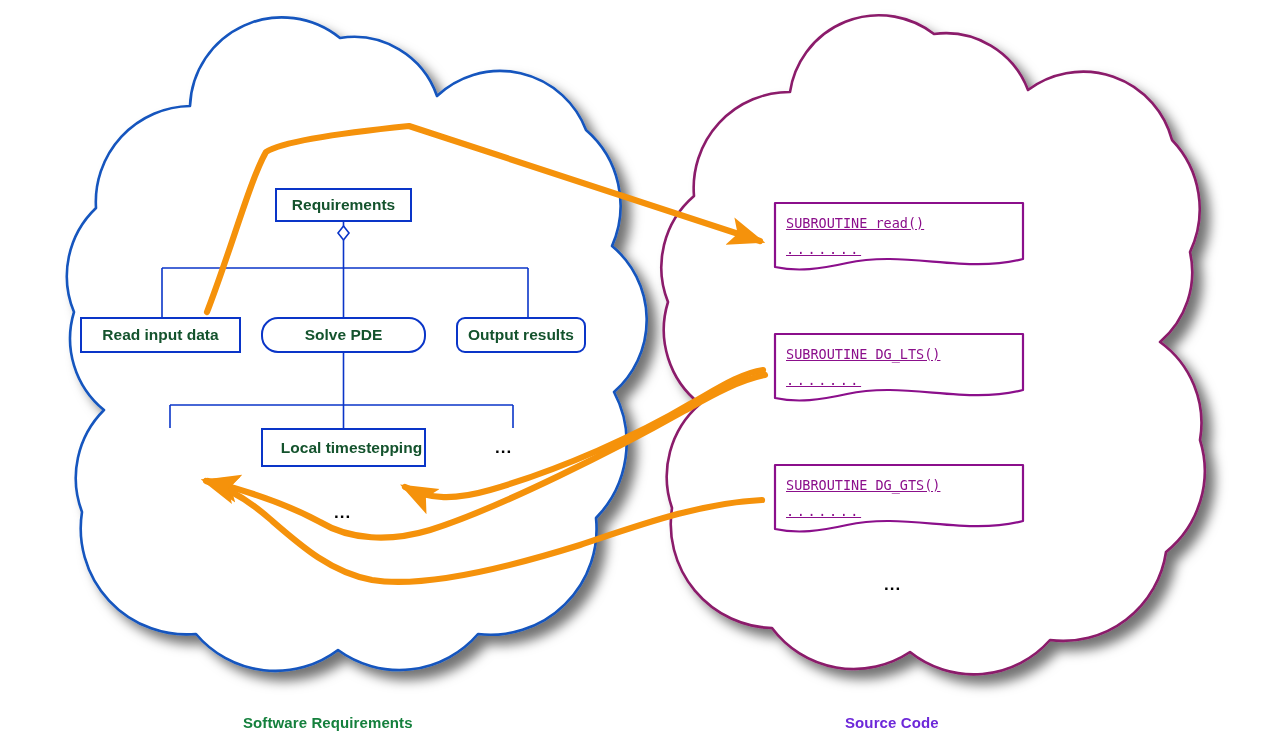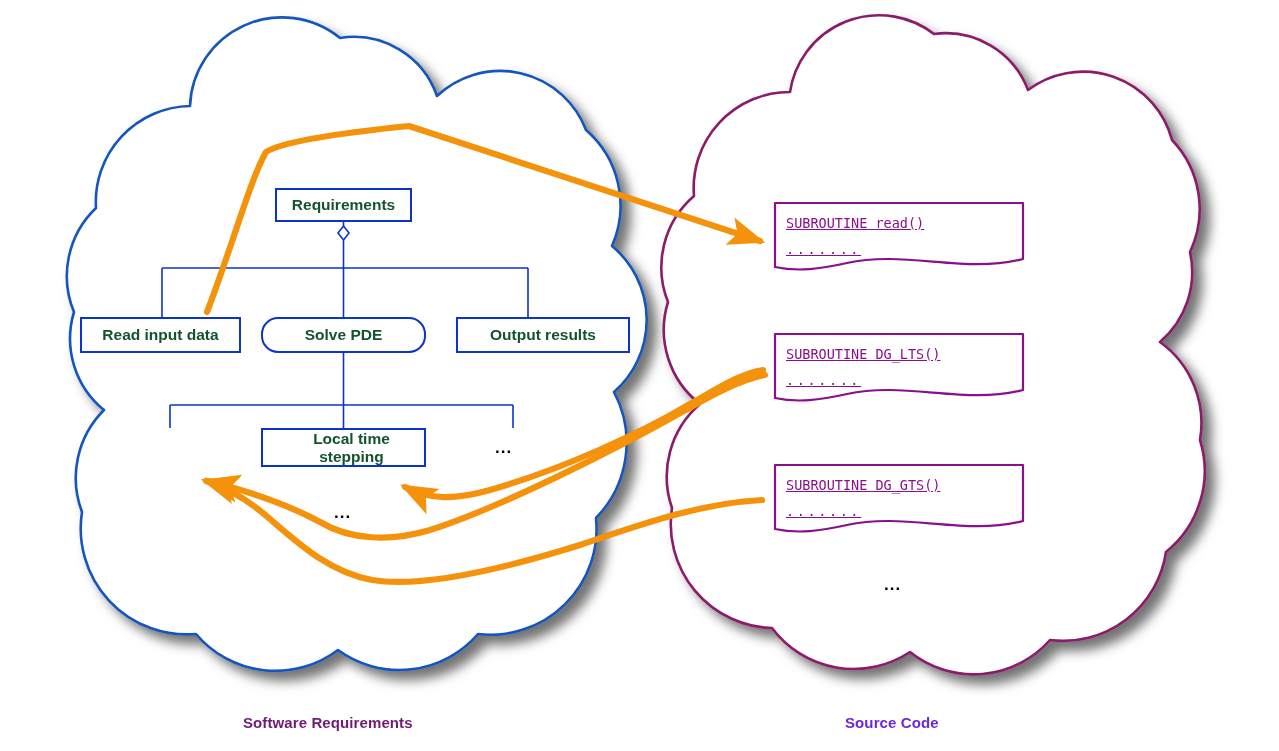--- a/index.html
+++ b/index.html
@@ -189,42 +189,42 @@
   </div>
 
   <div class="uml-box" style="left:80px; top:317px; width:161px; height:36px;">
     <span>Read input data</span>
   </div>
 
   <div class="uml-box" style="left:261px; top:317px; width:165px; height:36px;border-radius:17px;">
     <span>Solve PDE</span>
   </div>
 
-  <div class="uml-box" style="left:456px; top:317px; width:174px; height:36px;">
+  <div class="uml-box" style="left:456px; top:317px; width:130px; height:36px;border-radius:9px;">
     <span>Output results</span>
   </div>
 
 
-  <div class="uml-box" style="left:261px; top:428px; width:165px; height:39px; flex-direction:column;padding-left:16px;">
+  <div class="uml-box" style="left:261px; top:428px; width:165px; height:39px; flex-direction:row;padding-left:16px;">
     <span>Local time</span>
     <span>stepping</span>
   </div>
 
   <div class="ellipsis" style="left:495px; top:438px;">...</div>
 
   <div class="ellipsis" style="left:334px; top:503px;">...</div>
 
   <div class="code-text" style="left:786px; top:217px;">SUBROUTINE read()</div>
   <div class="code-text" style="left:786px; top:243px; letter-spacing:2.6px;">.......</div>
 
   <div class="code-text" style="left:786px; top:348px;">SUBROUTINE DG_LTS()</div>
   <div class="code-text" style="left:786px; top:374px; letter-spacing:2.6px;">.......</div>
 
   <div class="code-text" style="left:786px; top:479px;">SUBROUTINE DG_GTS()</div>
   <div class="code-text" style="left:786px; top:505px; letter-spacing:2.6px;">.......</div>
 
   <div class="ellipsis" style="left:884px; top:575px;">...</div>
 
-  <div class="cloud-label" id="label-left" style="color:#701a75;">Software Requirements</div>
+  <div class="cloud-label" id="label-left" style="color:#15803d;">Software Requirements</div>
 
   <div class="cloud-label" id="label-right" style="color:#6d28d9;">Source Code</div>
 
 </div>
 
 </body></html>

